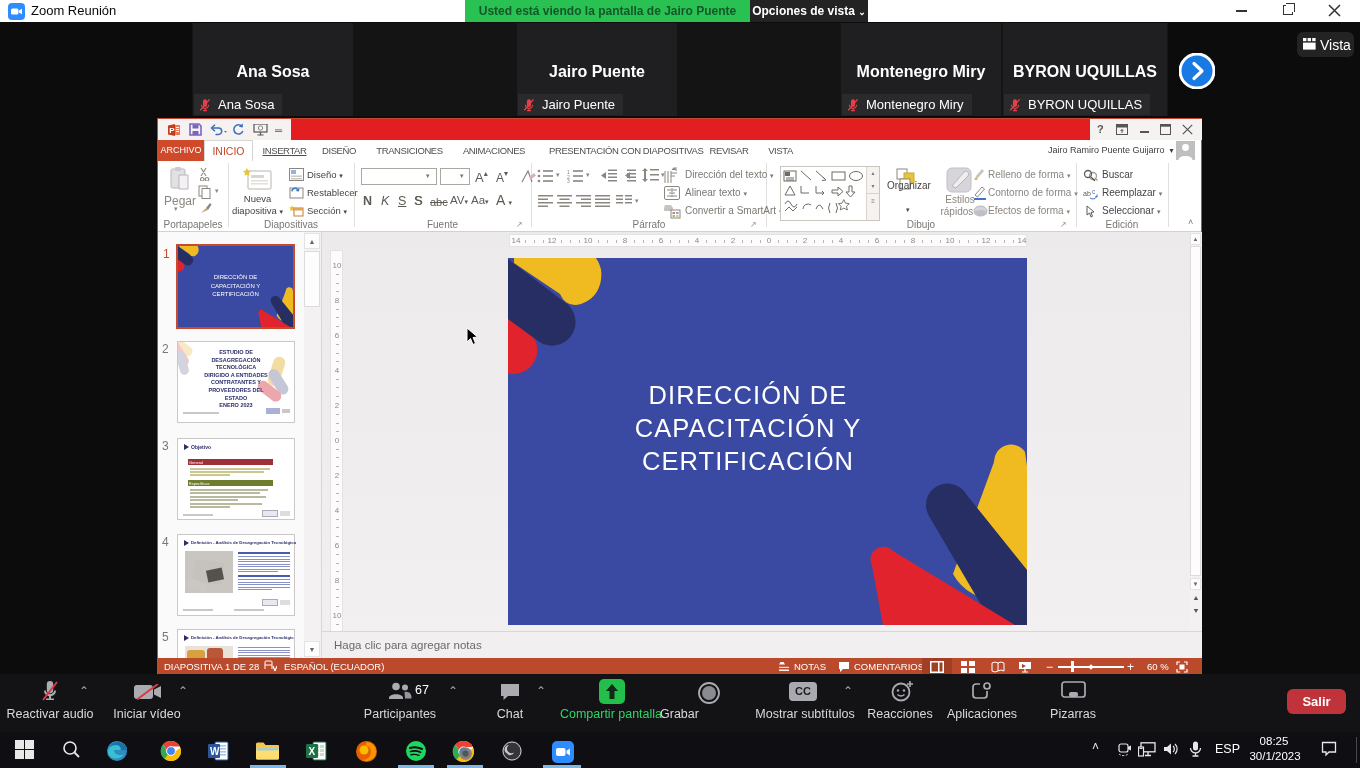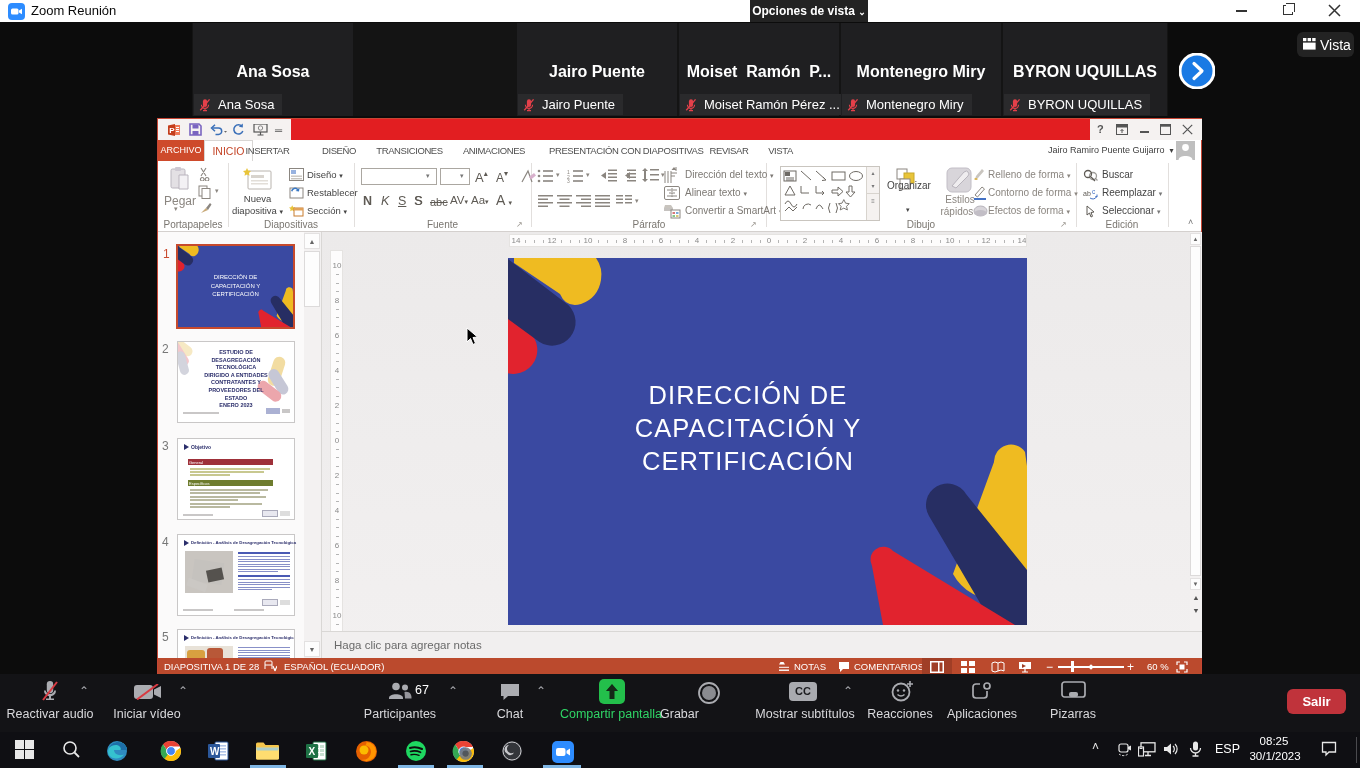--- a/index.html
+++ b/index.html
@@ -19,20 +19,22 @@
 <body>
 <div id="root">
 
 <div class="abs" style="left:0;top:0;width:1360px;height:22px;background:#ffffff;"></div>
 <svg class="abs" style="left:8px;top:3px" width="17" height="17" viewBox="0 0 17 17">
   <rect x="0" y="0" width="17" height="17" rx="4" fill="#2D8CFF"></rect>
   <rect x="3" y="5.5" width="7.5" height="6" rx="1.5" fill="#fff"></rect>
   <path d="M11 7.5 L14 5.8 V11.2 L11 9.5 Z" fill="#fff"></path>
 </svg>
 <div class="abs" style="left:31px;top:3px;font-size:13px;color:#0a0a0a;">Zoom Reunión</div>
+<div class="abs" style="left:465px;top:0;width:285px;height:22px;background:#29C151;color:#14572A;
+  font-weight:bold;font-size:12px;text-align:center;line-height:22px;">Usted está viendo la pantalla de Jairo Puente</div>
 <div class="abs" style="left:750px;top:0;width:118px;height:22px;background:#232323;color:#fff;
   font-weight:bold;font-size:12px;text-align:center;line-height:22px;">Opciones de vista <span style="font-size:9px">⌄</span></div>
 
 <div class="abs" style="left:1236px;top:10px;width:11px;height:1.5px;background:#333;"></div>
 <div class="abs" style="left:1283px;top:5px;width:10px;height:10px;border:1.5px solid #333;"></div>
 <div class="abs" style="left:1286px;top:3px;width:9px;height:9px;border-top:1.5px solid #333;border-right:1.5px solid #333;background:#fff;"></div>
 <svg class="abs" style="left:1328px;top:4px" width="13" height="13" viewBox="0 0 13 13">
   <path d="M1 1 L12 12 M12 1 L1 12" stroke="#333" stroke-width="1.5"></path>
 </svg>
 
@@ -43,29 +45,20 @@
   <div class="lbl">Ana Sosa</div>
   <svg class="micr" viewBox="0 0 16 16">
         <path d="M8 1.5 a2.4 2.4 0 0 1 2.4 2.4 V8 a2.4 2.4 0 0 1-4.8 0 V3.9 A2.4 2.4 0 0 1 8 1.5 Z" fill="#E4404A"></path>
         <path d="M3.9 7.8 a4.1 4.1 0 0 0 8.2 0 M8 12 v2.2 M5.7 14.4 h4.6" stroke="#E4404A" stroke-width="1.3" fill="none"></path>
         <path d="M2.6 14 L13.2 1.6" stroke="#E4404A" stroke-width="1.5"></path>
       </svg>
 </div>
 <div class="tile" style="left:517px;">
   <div class="nm">Jairo Puente</div>
   <div class="lbl">Jairo Puente</div>
-  <svg class="micr" viewBox="0 0 16 16">
-        <path d="M8 1.5 a2.4 2.4 0 0 1 2.4 2.4 V8 a2.4 2.4 0 0 1-4.8 0 V3.9 A2.4 2.4 0 0 1 8 1.5 Z" fill="#E4404A"></path>
-        <path d="M3.9 7.8 a4.1 4.1 0 0 0 8.2 0 M8 12 v2.2 M5.7 14.4 h4.6" stroke="#E4404A" stroke-width="1.3" fill="none"></path>
-        <path d="M2.6 14 L13.2 1.6" stroke="#E4404A" stroke-width="1.5"></path>
-      </svg>
-</div>
-<div class="tile" style="left:679px;">
-  <div class="nm">Moiset&nbsp; Ramón&nbsp; P...</div>
-  <div class="lbl">Moiset Ramón Pérez ...</div>
   <svg class="micr" viewBox="0 0 16 16">
         <path d="M8 1.5 a2.4 2.4 0 0 1 2.4 2.4 V8 a2.4 2.4 0 0 1-4.8 0 V3.9 A2.4 2.4 0 0 1 8 1.5 Z" fill="#E4404A"></path>
         <path d="M3.9 7.8 a4.1 4.1 0 0 0 8.2 0 M8 12 v2.2 M5.7 14.4 h4.6" stroke="#E4404A" stroke-width="1.3" fill="none"></path>
         <path d="M2.6 14 L13.2 1.6" stroke="#E4404A" stroke-width="1.5"></path>
       </svg>
 </div>
 <div class="tile" style="left:841px;">
   <div class="nm">Montenegro Miry</div>
   <div class="lbl">Montenegro Miry</div>
   <svg class="micr" viewBox="0 0 16 16">
@@ -149,21 +142,21 @@
     <circle cx="7.5" cy="4" r="2.2" fill="none" stroke="#888"></circle>
     <path d="M7.5 8 V11 M4.5 11 H10.5" stroke="#555" stroke-width="1.2"></path>
   </svg>
   <span class="abs" style="left:117px;top:6px;color:#555;font-size:10px;">═</span>
 
   <div class="abs" style="left:0;top:21px;width:1043px;height:21px;background:#fff;"></div>
   <div class="abs" style="left:0;top:21px;width:46px;height:21px;background:#CE4A2B;color:#fff;font-size:9px;
        text-align:center;line-height:21px;">ARCHIVO</div>
   <div class="abs" style="left:46px;top:21px;width:49px;height:22px;background:#fff;border:1px solid #D8D6D4;border-bottom:none;
        color:#C54628;font-size:10.5px;text-align:center;line-height:21px;">INICIO</div>
-  <div class="tb" style="left:86px;width:47px;">INSERTAR</div>
+  <div class="tb" style="left:103px;width:47px;text-decoration:underline;">INSERTAR</div>
   <div class="tb" style="left:162px;width:38px;">DISEÑO</div>
   <div class="tb" style="left:216px;width:71px;">TRANSICIONES</div>
   <div class="tb" style="left:303px;width:66px;">ANIMACIONES</div>
   <div class="tb" style="left:391px;width:141px;">PRESENTACIÓN CON DIAPOSITIVAS</div>
   <div class="tb" style="left:550px;width:42px;">REVISAR</div>
   <div class="tb" style="left:608px;width:29px;">VISTA</div>
   <div class="abs" style="left:890px;top:21px;color:#3e3e3e;font-size:9px;line-height:21px;">Jairo Ramiro Puente Guijarro&nbsp; <span style="font-size:8px">▾</span></div>
   <div class="abs" style="left:1018px;top:22px;width:19px;height:19px;background:#BFBFBF;">
     <svg width="19" height="19" viewBox="0 0 19 19">
           <circle cx="9.5" cy="6.5" r="3.4" fill="#fff"></circle>

